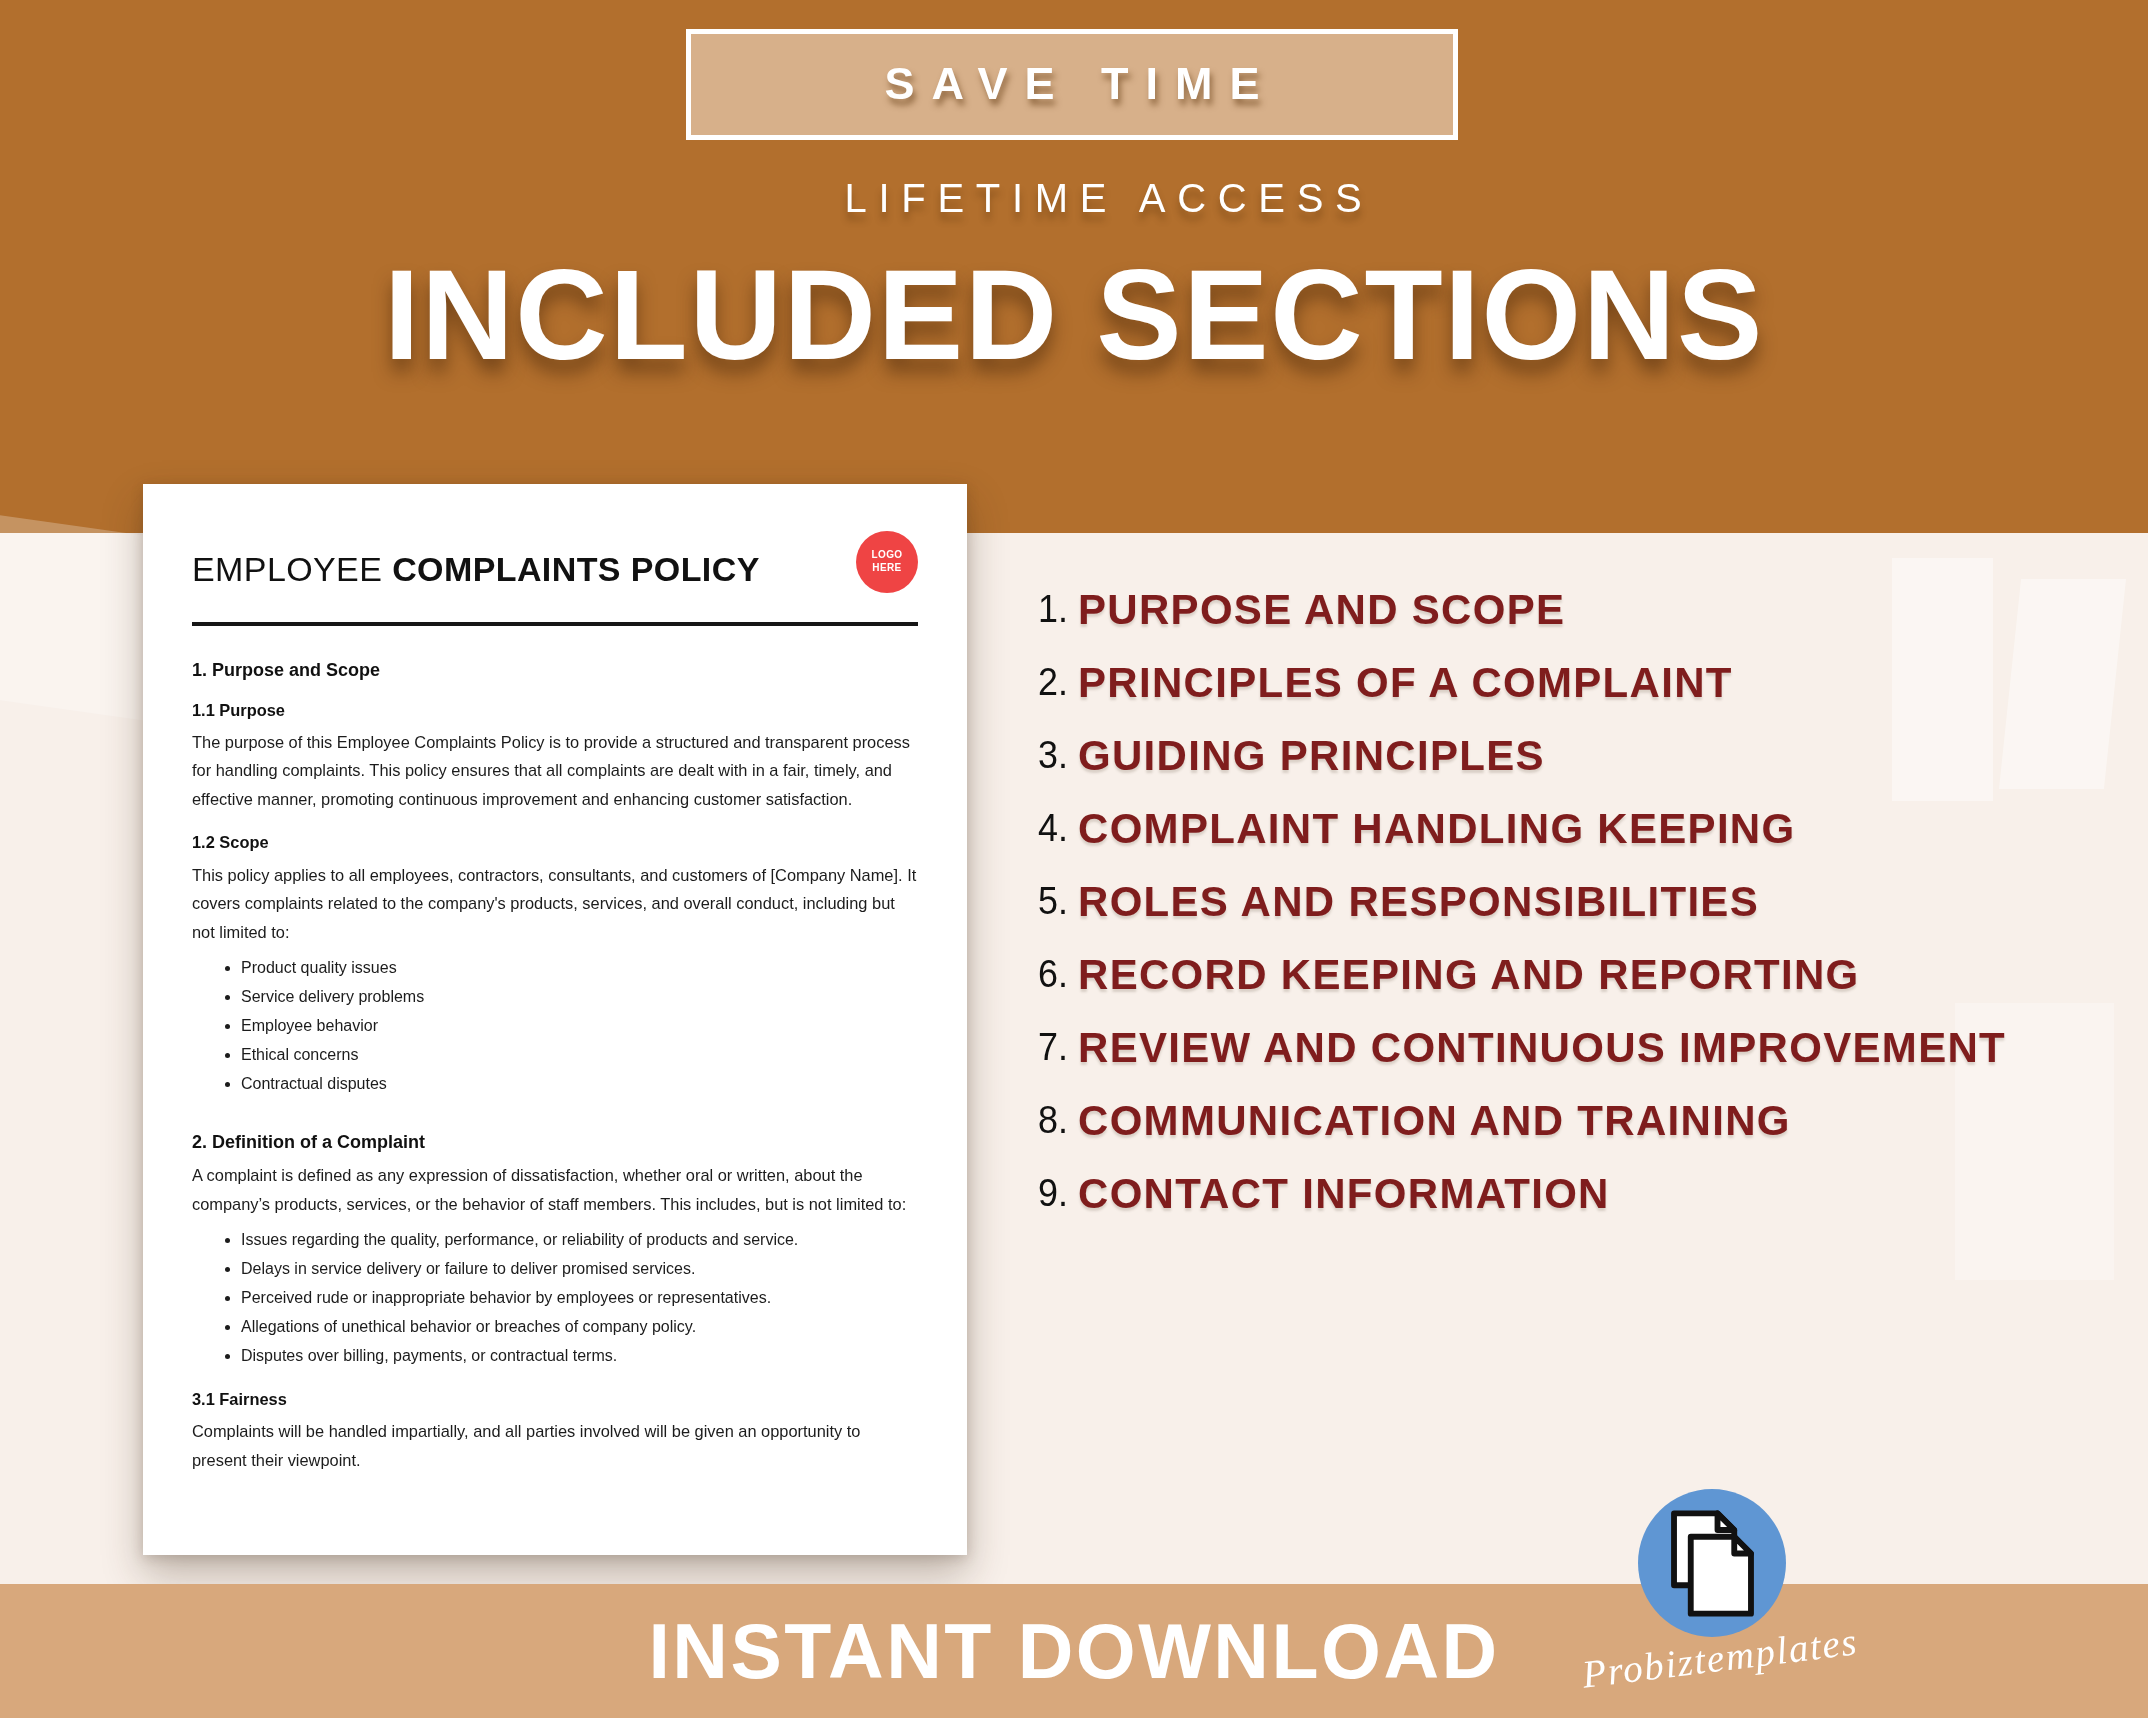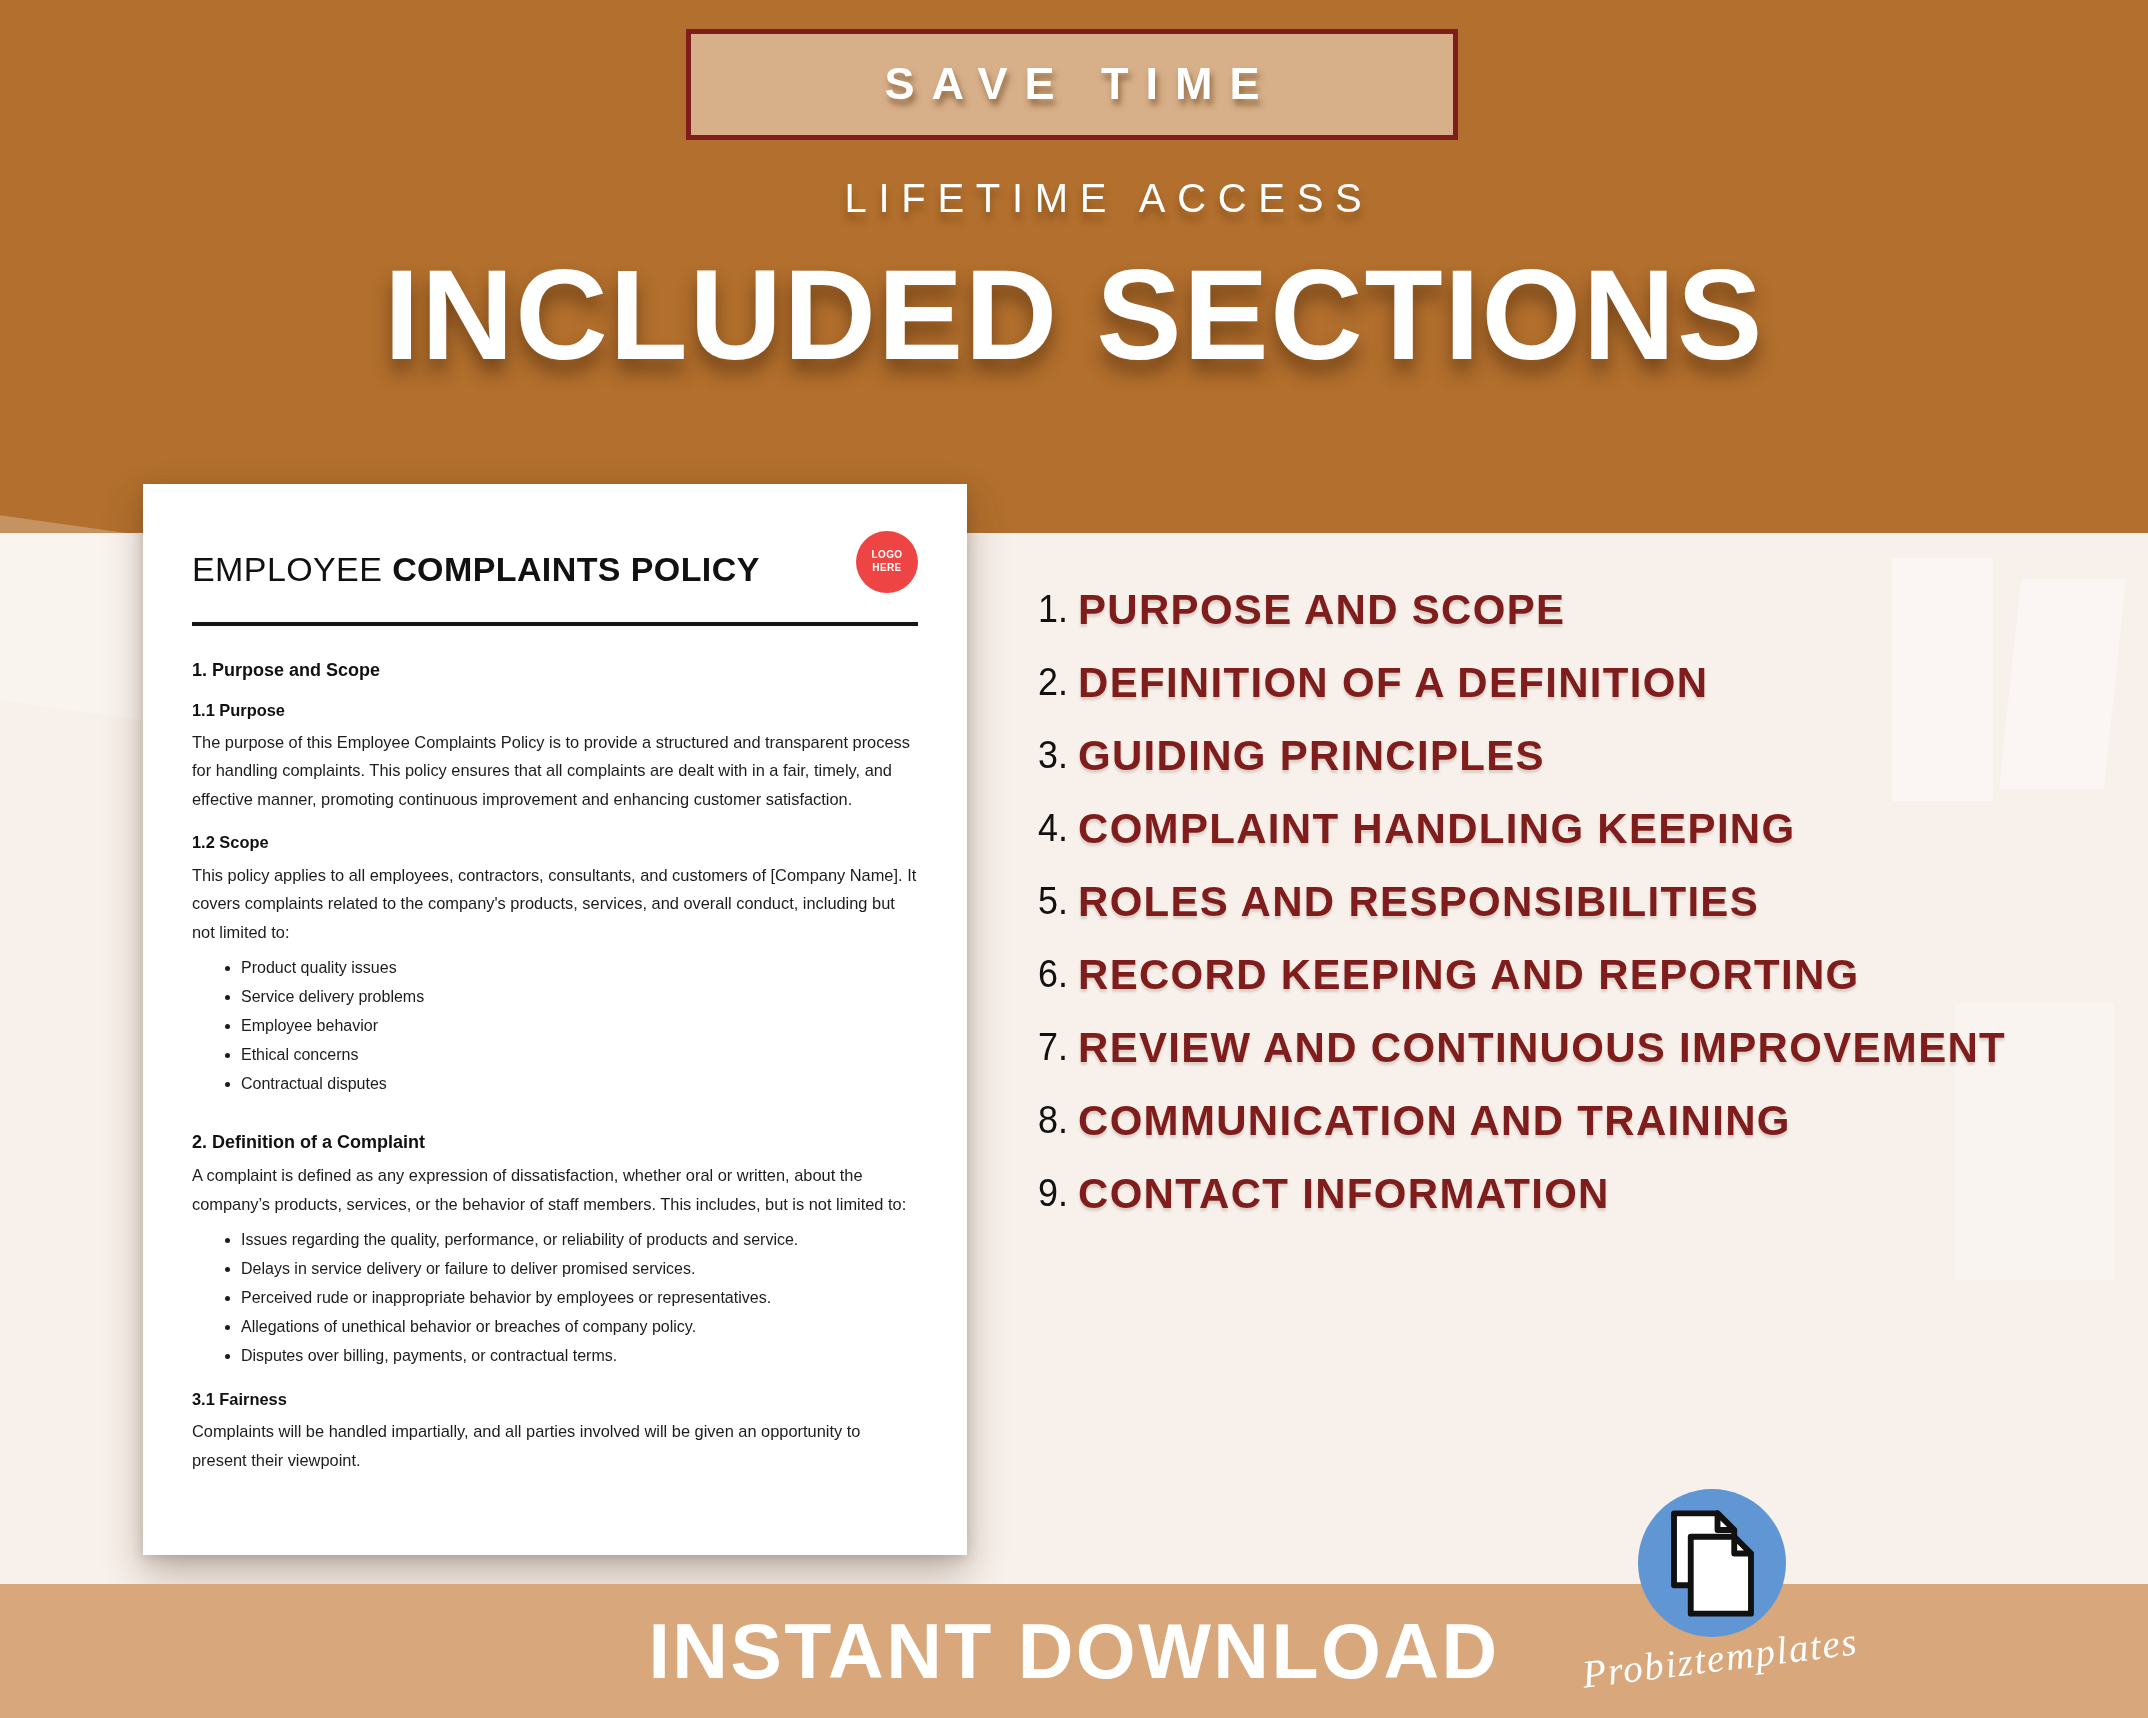--- a/index.html
+++ b/index.html
@@ -8,21 +8,21 @@
     font-family:"Liberation Sans",sans-serif;
     background:#f8f0ea;
   }
   
   .hero{
     position:absolute;left:0;top:0;width:2148px;height:533px;
     background:#b26f2d;
   }
   .badge{
     position:absolute;left:686px;top:28.5px;width:772px;height:111px;
-    background:#d7b08a;border:5px solid #7f1d1d;box-sizing:border-box;
+    background:#d7b08a;border:5px solid #ffffff;box-sizing:border-box;
     display:flex;align-items:center;justify-content:center;
   }
   .badge span{
     color:#ffffff;font-size:45px;font-weight:bold;letter-spacing:17px;
     padding-left:17px; 
     text-shadow:2.5px 5.9px 5.9px rgba(90,50,10,.55);
     white-space:nowrap;
   }
   .lifetime{
     position:absolute;left:0;top:176px;width:2148px;text-align:center;
@@ -156,21 +156,21 @@
   <p>Complaints will be handled impartially, and all parties involved will be given an opportunity to present their viewpoint.</p>
 </div>
 
 <div class="toc">
   <div class="toc-row">
     <span class="toc-num">1.</span>
     <span class="toc-label">PURPOSE AND SCOPE</span>
   </div>
   <div class="toc-row">
     <span class="toc-num">2.</span>
-    <span class="toc-label">DEFINITION OF A DEFINITION</span>
+    <span class="toc-label">PRINCIPLES OF A COMPLAINT</span>
   </div>
   <div class="toc-row">
     <span class="toc-num">3.</span>
     <span class="toc-label">GUIDING PRINCIPLES</span>
   </div>
   <div class="toc-row">
     <span class="toc-num">4.</span>
     <span class="toc-label">COMPLAINT HANDLING KEEPING</span>
   </div>
   <div class="toc-row">

